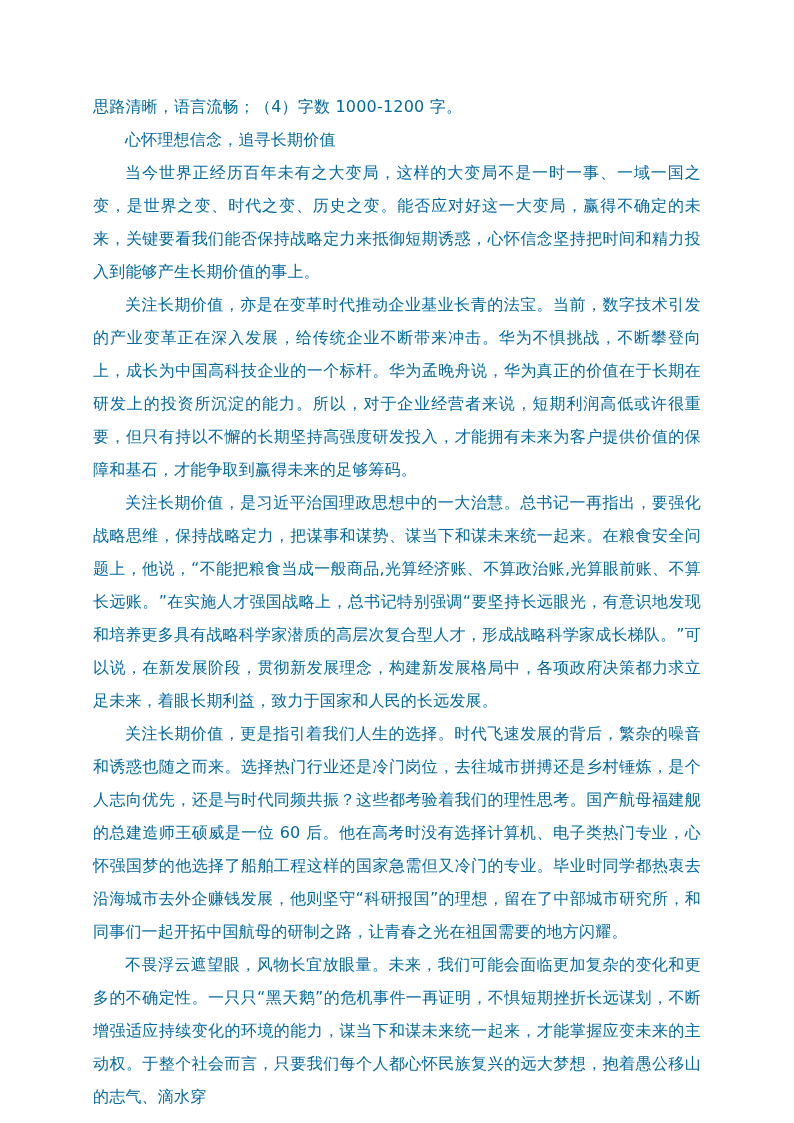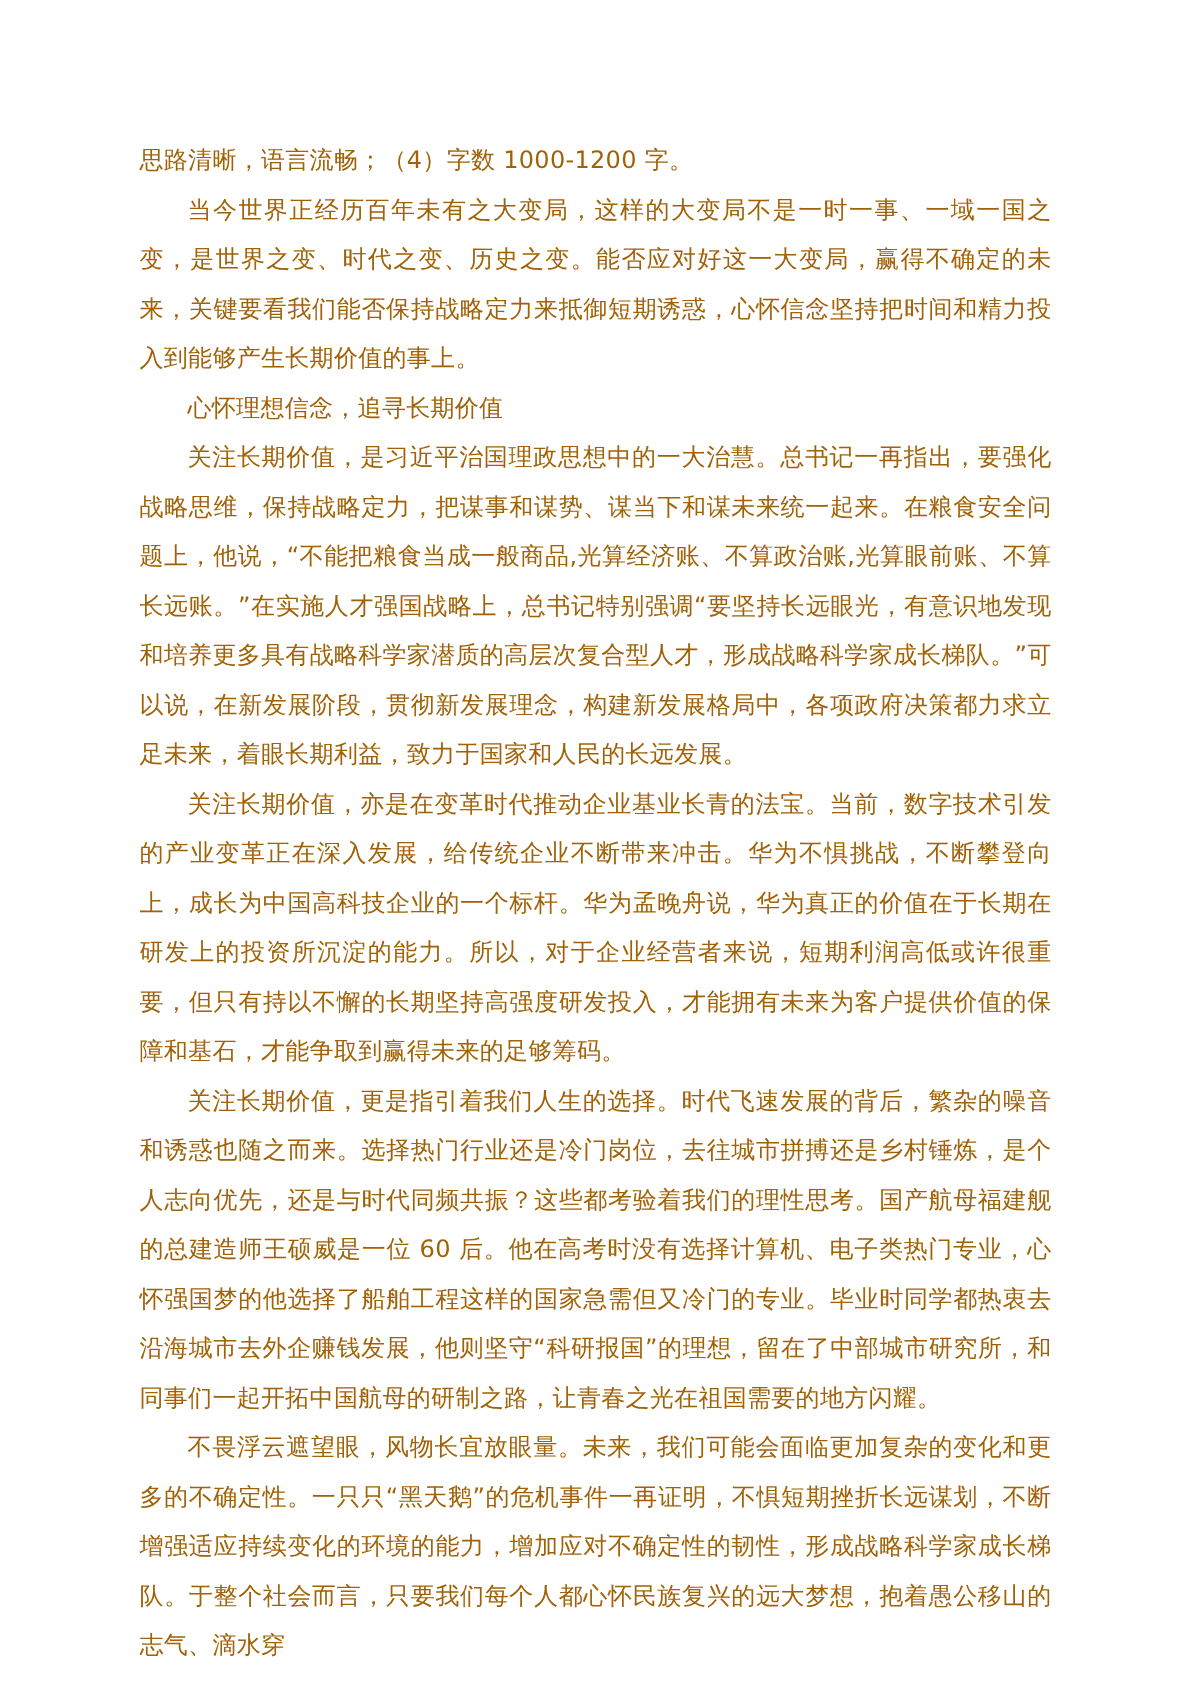--- a/index.html
+++ b/index.html
@@ -13,41 +13,41 @@
     height: 1123px;
     background: #ffffff;
     overflow: hidden;
     font-family: "DejaVu Sans", sans-serif;
   }
   .content {
     position: absolute;
     left: 93px;
     top: 90px;
     width: 608px;
-    color: #a16207;
+    color: #0369a1;
     font-size: 16px;
     line-height: 33px;
     text-align: justify;
     letter-spacing: 0.2px;
   }
   .content p {
     margin: 0;
     padding: 0;
     text-indent: 2em;
   }
   .content p.no-indent {
     text-indent: 0;
   }
 </style>
 </head>
 <body>
 
 <div class="page">
   <div class="content">
     <p class="no-indent">思路清晰，语言流畅；（4）字数 1000-1200 字。</p>
+    <p>心怀理想信念，追寻长期价值</p>
     <p>当今世界正经历百年未有之大变局，这样的大变局不是一时一事、一域一国之变，是世界之变、时代之变、历史之变。能否应对好这一大变局，赢得不确定的未来，关键要看我们能否保持战略定力来抵御短期诱惑，心怀信念坚持把时间和精力投入到能够产生长期价值的事上。</p>
-    <p>心怀理想信念，追寻长期价值</p>
+    <p>关注长期价值，亦是在变革时代推动企业基业长青的法宝。当前，数字技术引发的产业变革正在深入发展，给传统企业不断带来冲击。华为不惧挑战，不断攀登向上，成长为中国高科技企业的一个标杆。华为孟晚舟说，华为真正的价值在于长期在研发上的投资所沉淀的能力。所以，对于企业经营者来说，短期利润高低或许很重要，但只有持以不懈的长期坚持高强度研发投入，才能拥有未来为客户提供价值的保障和基石，才能争取到赢得未来的足够筹码。</p>
     <p>关注长期价值，是习近平治国理政思想中的一大治慧。总书记一再指出，要强化战略思维，保持战略定力，把谋事和谋势、谋当下和谋未来统一起来。在粮食安全问题上，他说，“不能把粮食当成一般商品,光算经济账、不算政治账,光算眼前账、不算长远账。”在实施人才强国战略上，总书记特别强调“要坚持长远眼光，有意识地发现和培养更多具有战略科学家潜质的高层次复合型人才，形成战略科学家成长梯队。”可以说，在新发展阶段，贯彻新发展理念，构建新发展格局中，各项政府决策都力求立足未来，着眼长期利益，致力于国家和人民的长远发展。</p>
-    <p>关注长期价值，亦是在变革时代推动企业基业长青的法宝。当前，数字技术引发的产业变革正在深入发展，给传统企业不断带来冲击。华为不惧挑战，不断攀登向上，成长为中国高科技企业的一个标杆。华为孟晚舟说，华为真正的价值在于长期在研发上的投资所沉淀的能力。所以，对于企业经营者来说，短期利润高低或许很重要，但只有持以不懈的长期坚持高强度研发投入，才能拥有未来为客户提供价值的保障和基石，才能争取到赢得未来的足够筹码。</p>
     <p>关注长期价值，更是指引着我们人生的选择。时代飞速发展的背后，繁杂的噪音和诱惑也随之而来。选择热门行业还是冷门岗位，去往城市拼搏还是乡村锤炼，是个人志向优先，还是与时代同频共振？这些都考验着我们的理性思考。国产航母福建舰的总建造师王硕威是一位 60 后。他在高考时没有选择计算机、电子类热门专业，心怀强国梦的他选择了船舶工程这样的国家急需但又冷门的专业。毕业时同学都热衷去沿海城市去外企赚钱发展，他则坚守“科研报国”的理想，留在了中部城市研究所，和同事们一起开拓中国航母的研制之路，让青春之光在祖国需要的地方闪耀。</p>
-    <p>不畏浮云遮望眼，风物长宜放眼量。未来，我们可能会面临更加复杂的变化和更多的不确定性。一只只“黑天鹅”的危机事件一再证明，不惧短期挫折长远谋划，不断增强适应持续变化的环境的能力，增加应对不确定性的韧性，形成战略科学家成长梯队。于整个社会而言，只要我们每个人都心怀民族复兴的远大梦想，抱着愚公移山的志气、滴水穿</p>
+    <p>不畏浮云遮望眼，风物长宜放眼量。未来，我们可能会面临更加复杂的变化和更多的不确定性。一只只“黑天鹅”的危机事件一再证明，不惧短期挫折长远谋划，不断增强适应持续变化的环境的能力，谋当下和谋未来统一起来，才能掌握应变未来的主动权。于整个社会而言，只要我们每个人都心怀民族复兴的远大梦想，抱着愚公移山的志气、滴水穿</p>
   </div>
 </div>
 
 </body></html>

